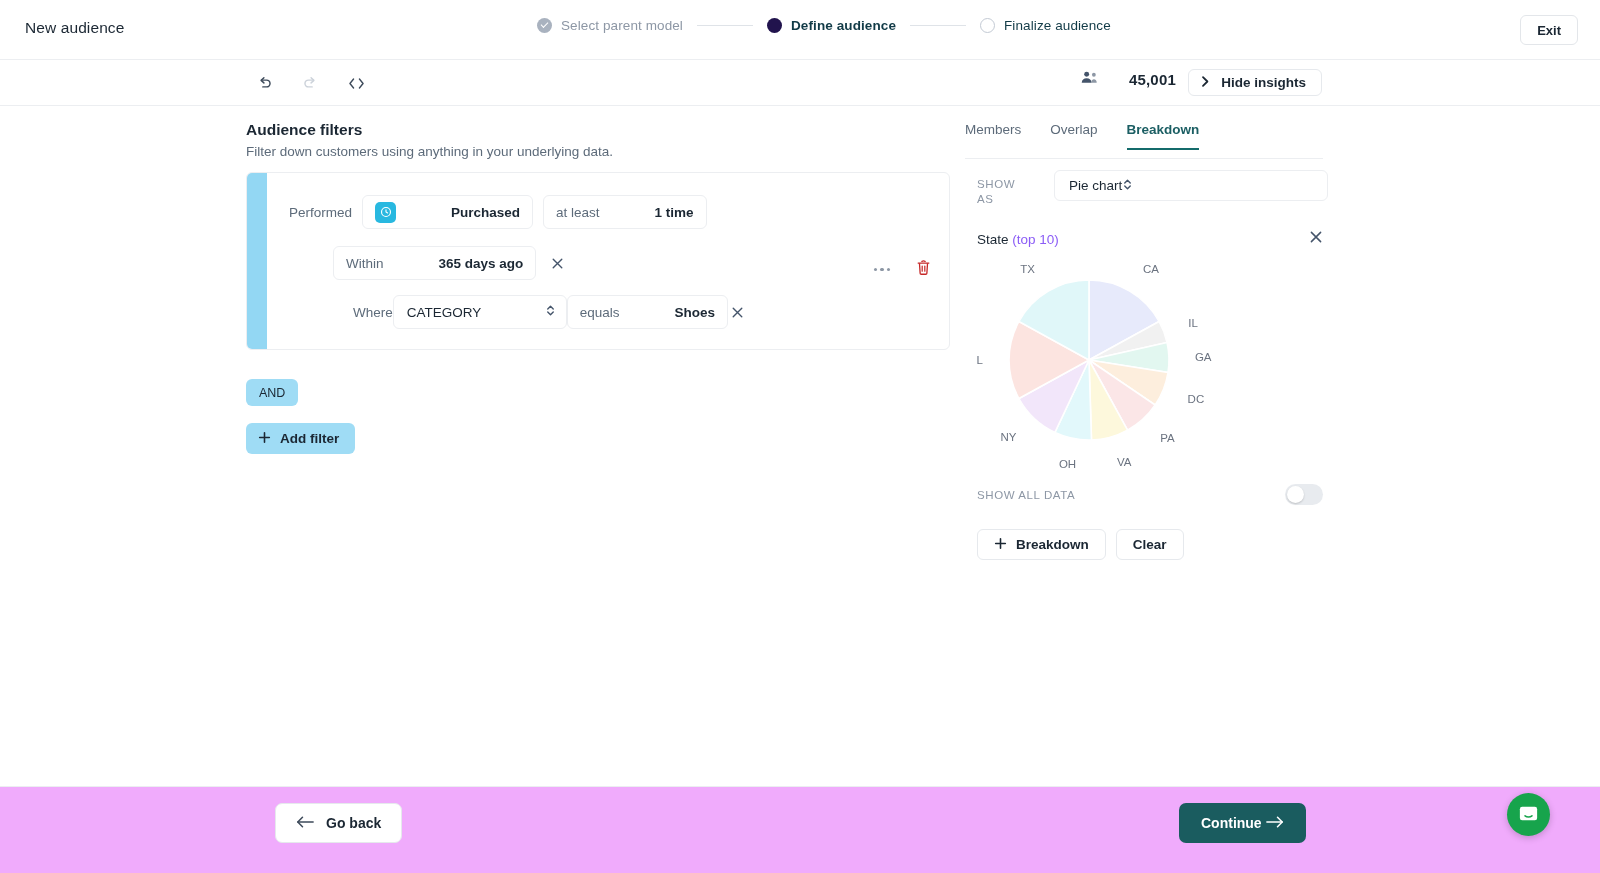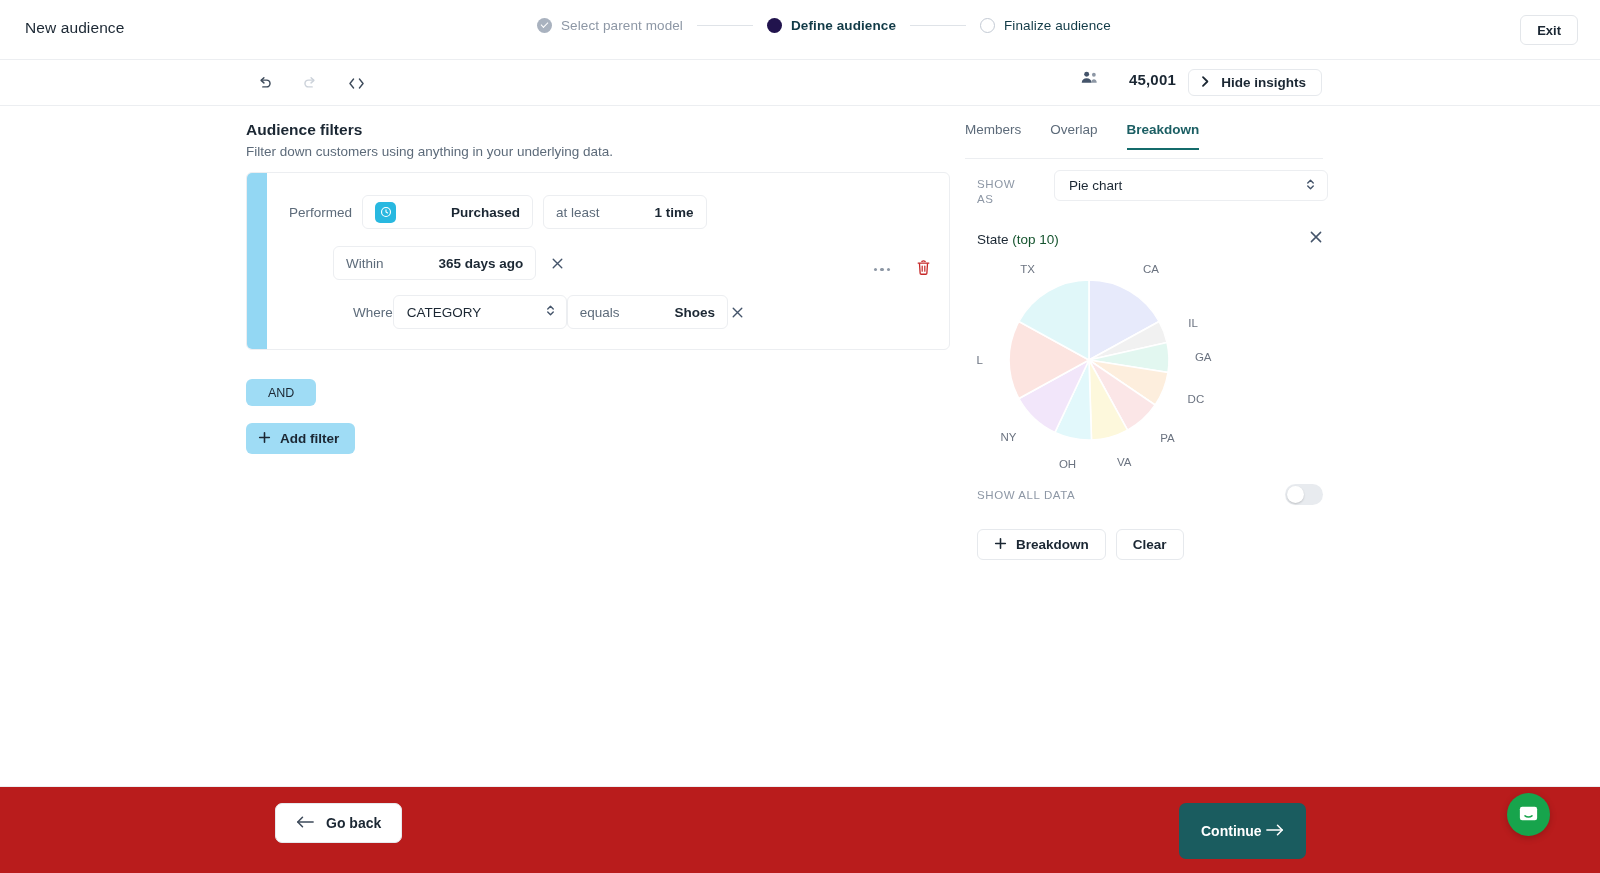--- a/index.html
+++ b/index.html
@@ -110,48 +110,48 @@
     display: flex; align-items: center; gap: 10px;
     font-size: 13.5px; font-weight: 700; color: #334355; cursor: pointer;
   }
   .card-tools { position: absolute; right: 18px; top: 86px; display: flex; align-items: center; gap: 26px; }
   .dots { display: flex; gap: 3px; cursor: pointer; }
   .dots i { width: 3.4px; height: 3.4px; border-radius: 50%; background: #8d97a5; display: block; }
 
   .and-badge {
     position: absolute; left: 246px; top: 273px;
     background: #9fdcf5; color: #1b2733; border-radius: 6px;
-    height: 27px; padding: 0 22px; display: flex; align-items: center;
+    height: 27px; padding: 0 13px; display: flex; align-items: center;
     font-size: 12.5px; font-weight: 400; cursor: pointer;
   }
   .add-filter {
     position: absolute; left: 246px; top: 317px;
     background: #9fdcf5; color: #1b2733; border-radius: 6px;
     height: 31px; padding: 0 16px 0 12px; display: flex; align-items: center; gap: 9px;
     font-size: 13.5px; font-weight: 700; cursor: pointer;
   }
 
   
   .right-pane { position: absolute; left: 960px; top: 106px; width: 640px; height: 680px; }
   .tabs { position: absolute; left: 5px; top: 16px; display: flex; gap: 29px; }
   .tab { font-size: 13.5px; color: #5d6b7a; padding-bottom: 11px; cursor: pointer; }
   .tab.active { color: #1b5e63; font-weight: 700; border-bottom: 2.5px solid #146b6b; }
   .tabs-rule { position: absolute; left: 5px; top: 52px; width: 358px; height: 1px; background: #eceef1; }
 
   .showas-row { position: absolute; left: 17px; top: 64px; display: flex; align-items: flex-start; gap: 35px; }
   .showas-label { font-size: 11.5px; color: #8d97a5; letter-spacing: .6px; width: 42px; line-height: 15px; padding-top: 7px; }
   .showas-select {
     width: 274px; height: 31px; border: 1px solid #eceef1; border-radius: 6px; background: #fff;
-    display: flex; align-items: center; justify-content: space-between;
+    display: flex; align-items: center; justify-content: flex-start;
     padding: 0 11px 0 14px; font-size: 13.5px; color: #1b2733; cursor: pointer;
   }
 
   .bd-header { position: absolute; left: 17px; top: 124px; width: 346px; display: flex; align-items: center; justify-content: space-between; }
   .bd-title { font-size: 13.5px; color: #1b2733; }
-  .bd-title .muted { color: #14532d; }
+  .bd-title .muted { color: #8b5cf6; }
 
   .pie-wrap { position: absolute; left: 17px; top: 156px; width: 346px; height: 216px; }
 
   .sad-row { position: absolute; left: 17px; top: 378px; width: 346px; display: flex; align-items: center; justify-content: space-between; }
   .sad-label { font-size: 11.5px; color: #8d97a5; letter-spacing: .6px; }
   .toggle {
     width: 38px; height: 21px; border-radius: 11px; background: #e8ebef;
     position: relative; cursor: pointer;
   }
   .toggle::after {
@@ -161,30 +161,30 @@
   .bd-btns { position: absolute; left: 17px; top: 423px; display: flex; gap: 10px; }
   .ghost-btn {
     height: 31px; border: 1px solid #e6e9ed; border-radius: 6px; background: #fff;
     display: flex; align-items: center; gap: 9px; padding: 0 16px;
     font-size: 13.5px; font-weight: 700; color: #1b2733; cursor: pointer;
   }
 
   
   .bottombar {
     position: absolute; left: 0; top: 786px; width: 1600px; height: 87px;
-    border-top: 1px solid #eceef1; background: #b91c1c;
+    border-top: 1px solid #eceef1; background: #f0abfc;
   }
   .goback {
     position: absolute; left: 275px; top: 16px; height: 40px;
     border: 1px solid #e6e9ed; border-radius: 7px; background: #fff;
     display: flex; align-items: center; gap: 12px; padding: 0 20px;
     font-size: 14px; font-weight: 700; color: #1b2733; cursor: pointer;
   }
   .continue {
-    position: absolute; left: 1179px; top: 16px; height: 56px;
+    position: absolute; left: 1179px; top: 16px; height: 40px;
     border: none; border-radius: 7px; background: #1a5c5f;
     display: flex; align-items: center; gap: 4px; padding: 0 22px;
     font-size: 14px; font-weight: 700; color: #fff; cursor: pointer;
     font-family: "Liberation Sans", sans-serif;
   }
   .intercom {
     position: absolute; left: 1507px; top: 793px; width: 43px; height: 43px;
     border-radius: 50%; background: #17a44c; cursor: pointer;
     display: flex; align-items: center; justify-content: center;
     box-shadow: 0 2px 7px rgba(0,0,0,.2);

